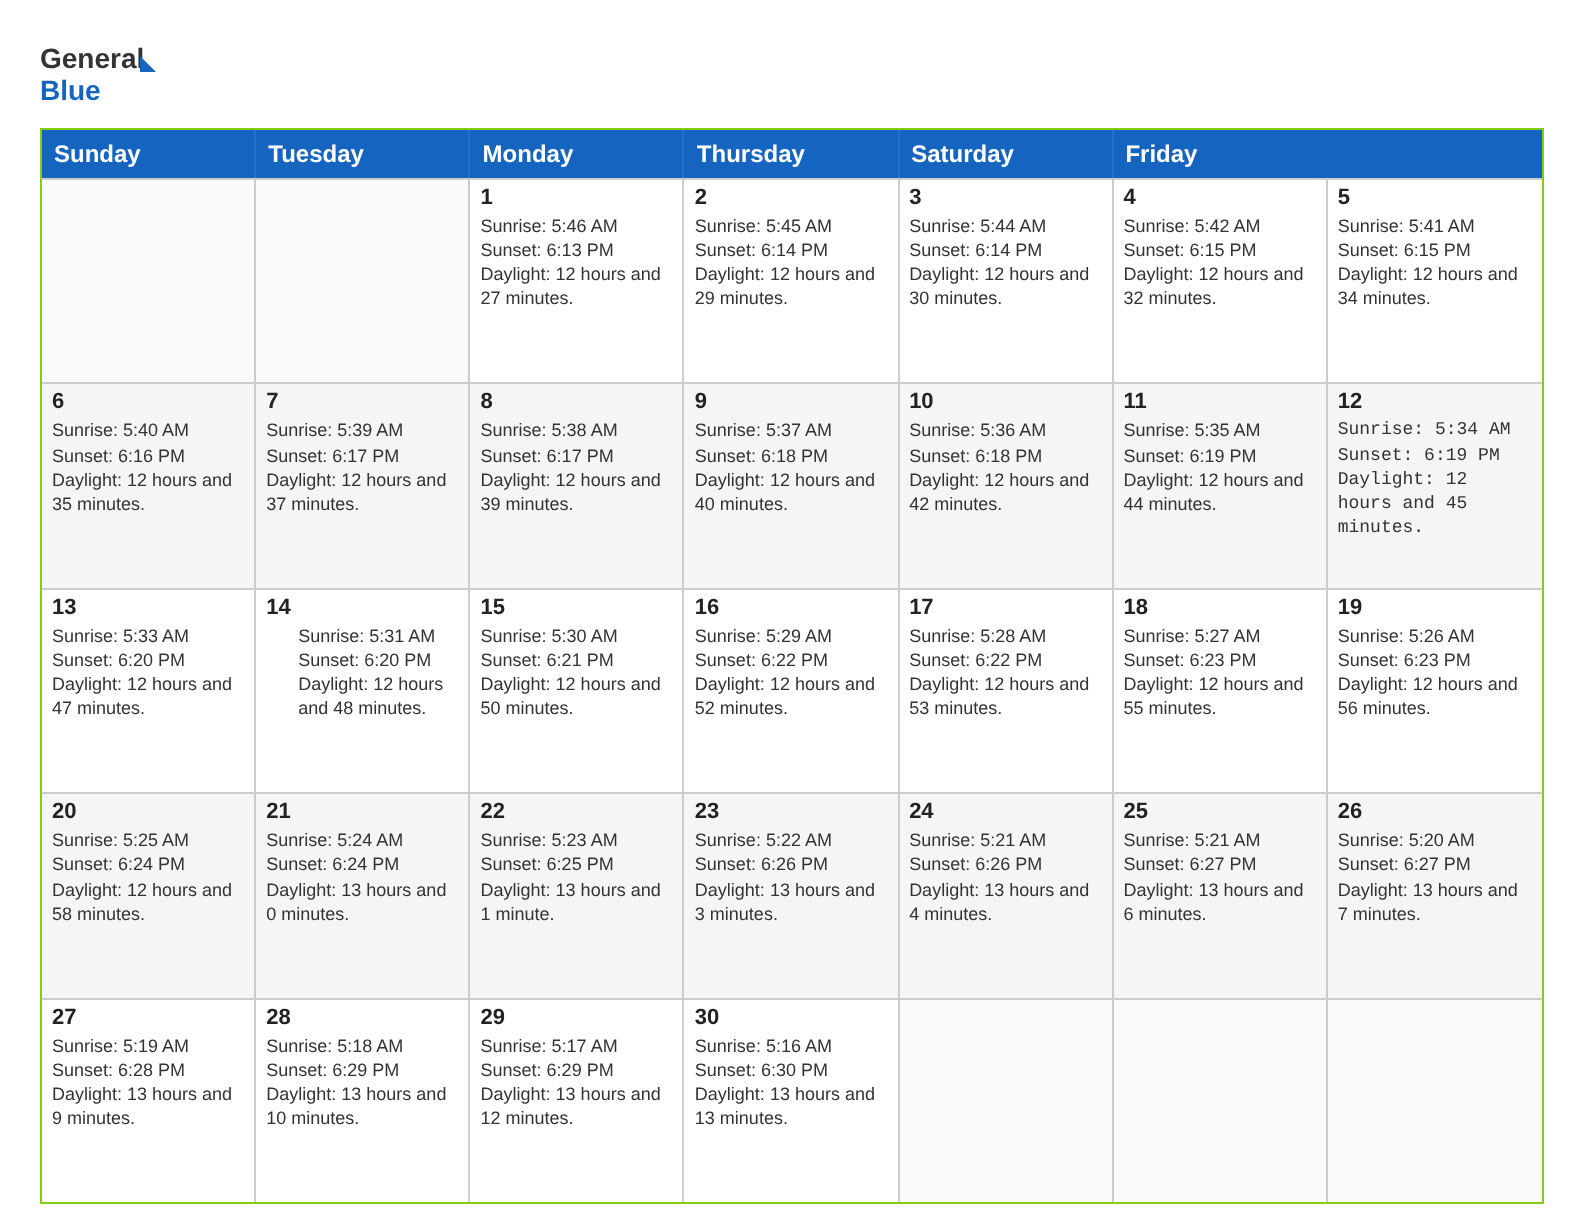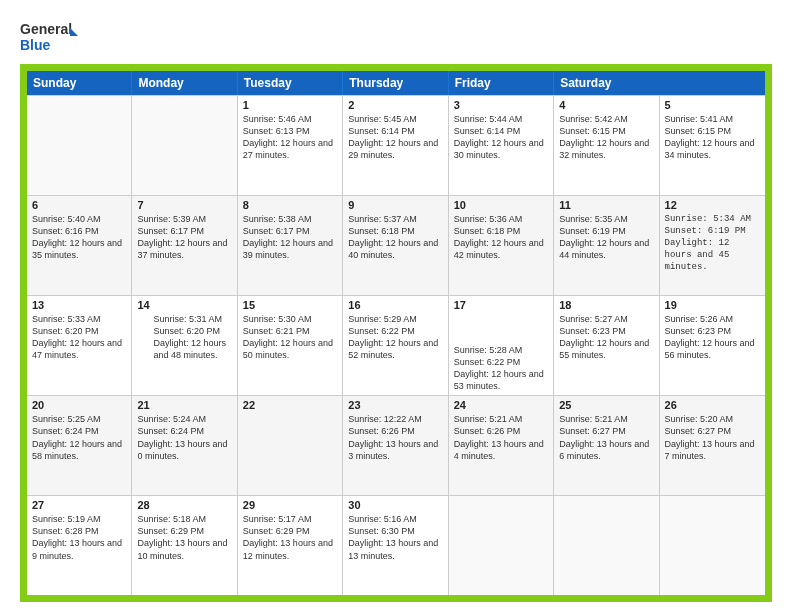--- a/index.html
+++ b/index.html
@@ -39,21 +39,21 @@
       letter-spacing: 0.5px;
     }
     .calendar-subtitle {
       font-size: 13px;
       color: #555;
     }
     .calendar {
       flex: 1;
       display: flex;
       flex-direction: column;
-      border: 7px solid #84cc16;
+      border: 1px solid #84cc16;
     }
     .cal-header-row {
       display: grid;
       grid-template-columns: repeat(7, 1fr);
       background: #1565c0;
     }
     .cal-header-cell {
       color: #fff;
       font-size: 12px;
       font-weight: bold;
@@ -113,25 +113,25 @@
 </div>
     <div class="title-block">
       <div class="calendar-title"></div>
       <div class="calendar-subtitle"></div>
     </div>
   </div>
 
   <div class="calendar">
     <div class="cal-header-row">
     <div class="cal-header-cell">Sunday</div>
+        <div class="cal-header-cell">Tuesday</div>
         <div class="cal-header-cell">Monday</div>
-        <div class="cal-header-cell">Tuesday</div>
         <div class="cal-header-cell">Thursday</div>
+        <div class="cal-header-cell">Saturday</div>
         <div class="cal-header-cell">Friday</div>
-        <div class="cal-header-cell">Saturday</div>
       </div>
     <div class="cal-body">
     <div class="cal-row">
           <div class="cal-cell empty"></div>
           <div class="cal-cell empty"></div>
           <div class="cal-cell">
             <div class="day-num">1</div>
             <div class="day-info" style="white-space: pre-line;">Sunrise: 5:46 AM
 Sunset: 6:13 PM
 Daylight: 12 hours and 27 minutes.</div>
@@ -225,21 +225,21 @@
 Daylight: 12 hours and 50 minutes.</div>
           </div>
           <div class="cal-cell">
             <div class="day-num">16</div>
             <div class="day-info" style="white-space: pre-line;">Sunrise: 5:29 AM
 Sunset: 6:22 PM
 Daylight: 12 hours and 52 minutes.</div>
           </div>
           <div class="cal-cell">
             <div class="day-num">17</div>
-            <div class="day-info" style="white-space: pre-line; margin-top: 31px;">Sunrise: 5:28 AM
+            <div class="day-info" style="white-space: pre-line;">Sunrise: 5:28 AM
 Sunset: 6:22 PM
 Daylight: 12 hours and 53 minutes.</div>
           </div>
           <div class="cal-cell">
             <div class="day-num">18</div>
             <div class="day-info" style="white-space: pre-line;">Sunrise: 5:27 AM
 Sunset: 6:23 PM
 Daylight: 12 hours and 55 minutes.</div>
           </div>
           <div class="cal-cell">
@@ -257,24 +257,27 @@
 Daylight: 12 hours and 58 minutes.</div>
           </div>
           <div class="cal-cell alt-row">
             <div class="day-num">21</div>
             <div class="day-info" style="white-space: pre-line;">Sunrise: 5:24 AM
 Sunset: 6:24 PM
 Daylight: 13 hours and 0 minutes.</div>
           </div>
           <div class="cal-cell alt-row">
             <div class="day-num">22</div>
+            <div class="day-info" style="white-space: pre-line;">Sunrise: 5:23 AM
+Sunset: 6:25 PM
+Daylight: 13 hours and 1 minute.</div>
           </div>
           <div class="cal-cell alt-row">
             <div class="day-num">23</div>
-            <div class="day-info" style="white-space: pre-line;">Sunrise: 12:22 AM
+            <div class="day-info" style="white-space: pre-line;">Sunrise: 5:22 AM
 Sunset: 6:26 PM
 Daylight: 13 hours and 3 minutes.</div>
           </div>
           <div class="cal-cell alt-row">
             <div class="day-num">24</div>
             <div class="day-info" style="white-space: pre-line;">Sunrise: 5:21 AM
 Sunset: 6:26 PM
 Daylight: 13 hours and 4 minutes.</div>
           </div>
           <div class="cal-cell alt-row">

